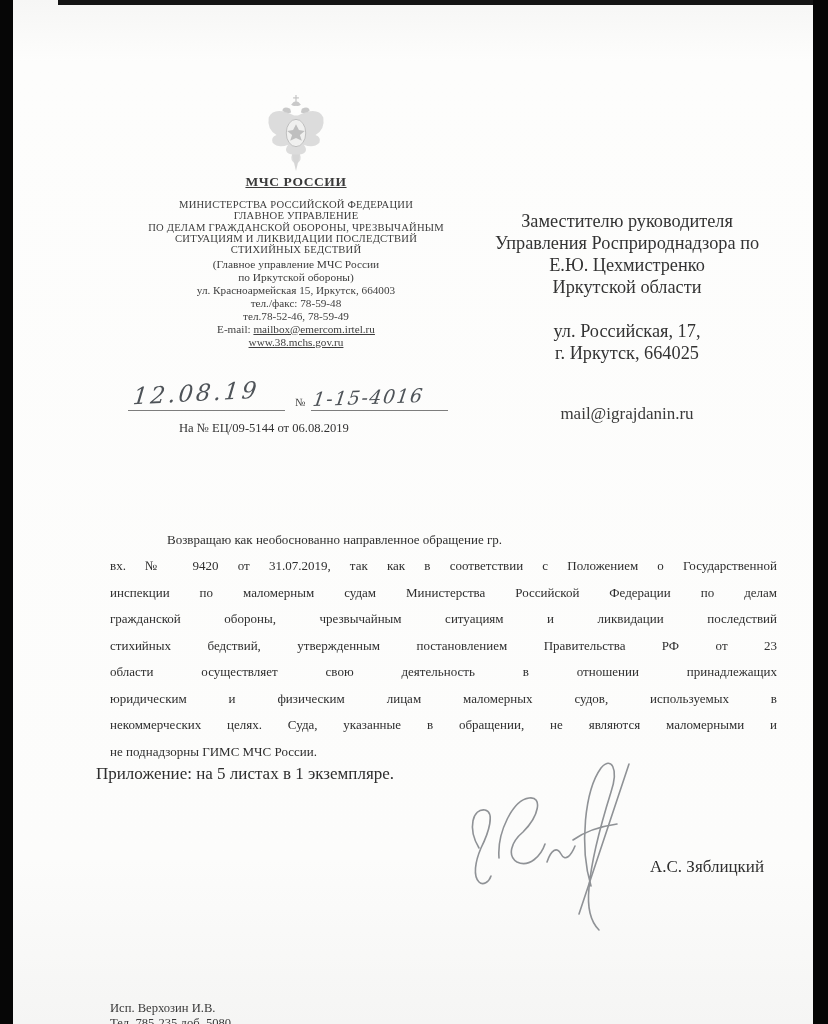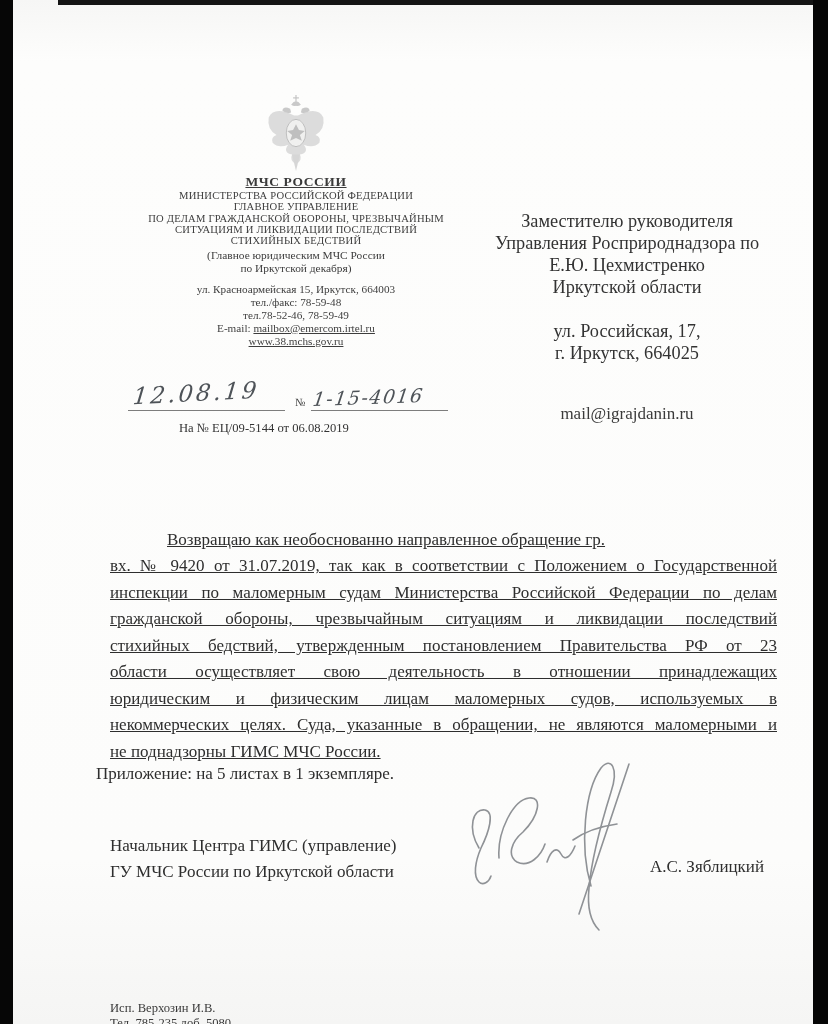--- a/index.html
+++ b/index.html
@@ -15,26 +15,26 @@
   }
   .bar-left  { position: absolute; left: 0; top: 0; width: 13px; height: 1024px; background: #060606; }
   .bar-right { position: absolute; left: 813px; top: 0; width: 15px; height: 1024px; background: #060606; }
   .bar-top   { position: absolute; left: 58px; top: 0; width: 770px; height: 5px; background: #141414; }
 
   
   .letterhead { position: absolute; left: 128px; top: 94px; width: 336px; text-align: center; }
   .emblem { display: block; margin: 0 auto 2px auto; }
   .org-short {
     font-size: 13.5px; font-weight: bold; letter-spacing: 0.6px;
-    text-decoration: underline; color: #3a3a3a;
+    text-decoration: underline; margin-bottom: 9px; color: #3a3a3a;
   }
   .org-line  { font-size: 10.6px; line-height: 11.3px; letter-spacing: 0.2px; color: #3d3d3d; }
   .org-paren { font-size: 11.4px; line-height: 12.8px; color: #3d3d3d; }
   .org-paren-wrap { margin-top: 3px; }
-  .addr-wrap { margin-top: 8px; }
+  .addr-wrap { }
   .org-addr  { font-size: 11.2px; line-height: 12.9px; color: #3d3d3d; }
   .u { text-decoration: underline; }
 
   
   .hand {
     font-family: "DejaVu Serif", serif; font-style: italic;
     color: #4e5358; white-space: nowrap;
   }
   .hand-date {
     position: absolute; left: 133px; top: 380px; font-size: 23px; letter-spacing: 3px;
@@ -52,21 +52,21 @@
 
   
   .addressee { position: absolute; left: 460px; top: 211px; width: 334px; text-align: center;
                font-size: 18.3px; line-height: 21.9px; color: #333; }
   .addressee-street { position: absolute; left: 460px; top: 320px; width: 334px; text-align: center;
                font-size: 18.3px; line-height: 22px; color: #333; }
   .addressee-email { position: absolute; left: 460px; top: 404px; width: 334px; text-align: center;
                font-size: 17px; color: #3a3a3a; }
 
   
-  .body-text { position: absolute; left: 110px; top: 527px; width: 667px; font-size: 17px; color: #2e2e2e; text-decoration: underline; }
+  .body-text { position: absolute; left: 110px; top: 527px; width: 667px; font-size: 13px; color: #2e2e2e; }
   .bline { line-height: 26.45px; white-space: normal; }
   .j { text-align: justify; text-align-last: justify; }
   .first { text-indent: 57px; }
   .attachment { position: absolute; left: 96px; top: 764px; font-size: 17px; color: #2e2e2e; text-align: right; }
 
   
   .signoff { position: absolute; left: 110px; top: 833px; font-size: 17px; line-height: 26.4px; color: #2e2e2e; }
   .signatory { position: absolute; left: 650px; top: 857px; font-size: 17px; color: #2e2e2e; }
   .signature-svg { position: absolute; left: 433px; top: 736px; }
 
@@ -93,22 +93,22 @@
       <path d="M32 31 L35 37 L41 38 L36 42 L38 48 L32 45 L26 48 L28 42 L23 38 L29 37 Z" fill="#bfbfbf"></path>
       <path d="M28 62 L32 79 L36 62 Z" fill="#d6d6d6"></path>
     </svg>
     <div class="org-short">МЧС РОССИИ</div>
     <div class="org-line">МИНИСТЕРСТВА РОССИЙСКОЙ ФЕДЕРАЦИИ</div>
     <div class="org-line">ГЛАВНОЕ УПРАВЛЕНИЕ</div>
     <div class="org-line">ПО ДЕЛАМ ГРАЖДАНСКОЙ ОБОРОНЫ, ЧРЕЗВЫЧАЙНЫМ</div>
     <div class="org-line">СИТУАЦИЯМ И ЛИКВИДАЦИИ ПОСЛЕДСТВИЙ</div>
     <div class="org-line">СТИХИЙНЫХ БЕДСТВИЙ</div>
     <div class="org-paren-wrap">
-      <div class="org-paren">(Главное юридическим МЧС России</div>
-      <div class="org-paren">по Иркутской декабря)</div>
+      <div class="org-paren">(Главное управление МЧС России</div>
+      <div class="org-paren">по Иркутской обороны)</div>
     </div>
     <div class="addr-wrap">
       <div class="org-addr">ул. Красноармейская 15, Иркутск, 664003</div>
       <div class="org-addr">тел./факс: 78-59-48</div>
       <div class="org-addr">тел.78-52-46, 78-59-49</div>
       <div class="org-addr"><span>E-mail: </span><span class="u">mailbox@emercom.irtel.ru</span></div>
       <div class="org-addr u">www.38.mchs.gov.ru</div>
     </div>
   </div>
 
@@ -149,24 +149,20 @@
     <g fill="none" stroke="#8f9296" stroke-width="1.6" stroke-linecap="round">
       <path d="M46 112 C34 92 40 72 52 74 C62 76 56 96 48 112 C42 126 40 140 46 146 C50 150 56 146 58 140"></path>
       <path d="M66 122 C64 96 80 64 96 62 C110 60 106 80 90 96 C78 106 74 120 84 126 C96 132 108 120 112 108"></path>
       <path d="M114 126 C118 114 124 110 128 118 C132 126 138 120 142 110"></path>
       <path d="M158 150 C146 110 152 54 168 32 C178 20 186 32 178 56 C168 88 158 128 156 152 C154 172 158 186 166 194"></path>
       <path d="M146 178 L196 28"></path>
       <path d="M140 104 C154 94 170 90 184 88"></path>
     </g>
   </svg>
 
-  <div class="signoff">
-    <div>Начальник Центра ГИМС (управление)</div>
-    <div>ГУ МЧС России по Иркутской области</div>
-  </div>
   <div class="signatory">А.С. Зяблицкий</div>
 
   <div class="footer">
     <div>Исп. Верхозин И.В.</div>
     <div>Тел. 785-235 доб. 5080</div>
   </div>
 
   <div class="bar-left"></div>
   <div class="bar-right"></div>
 </div>

